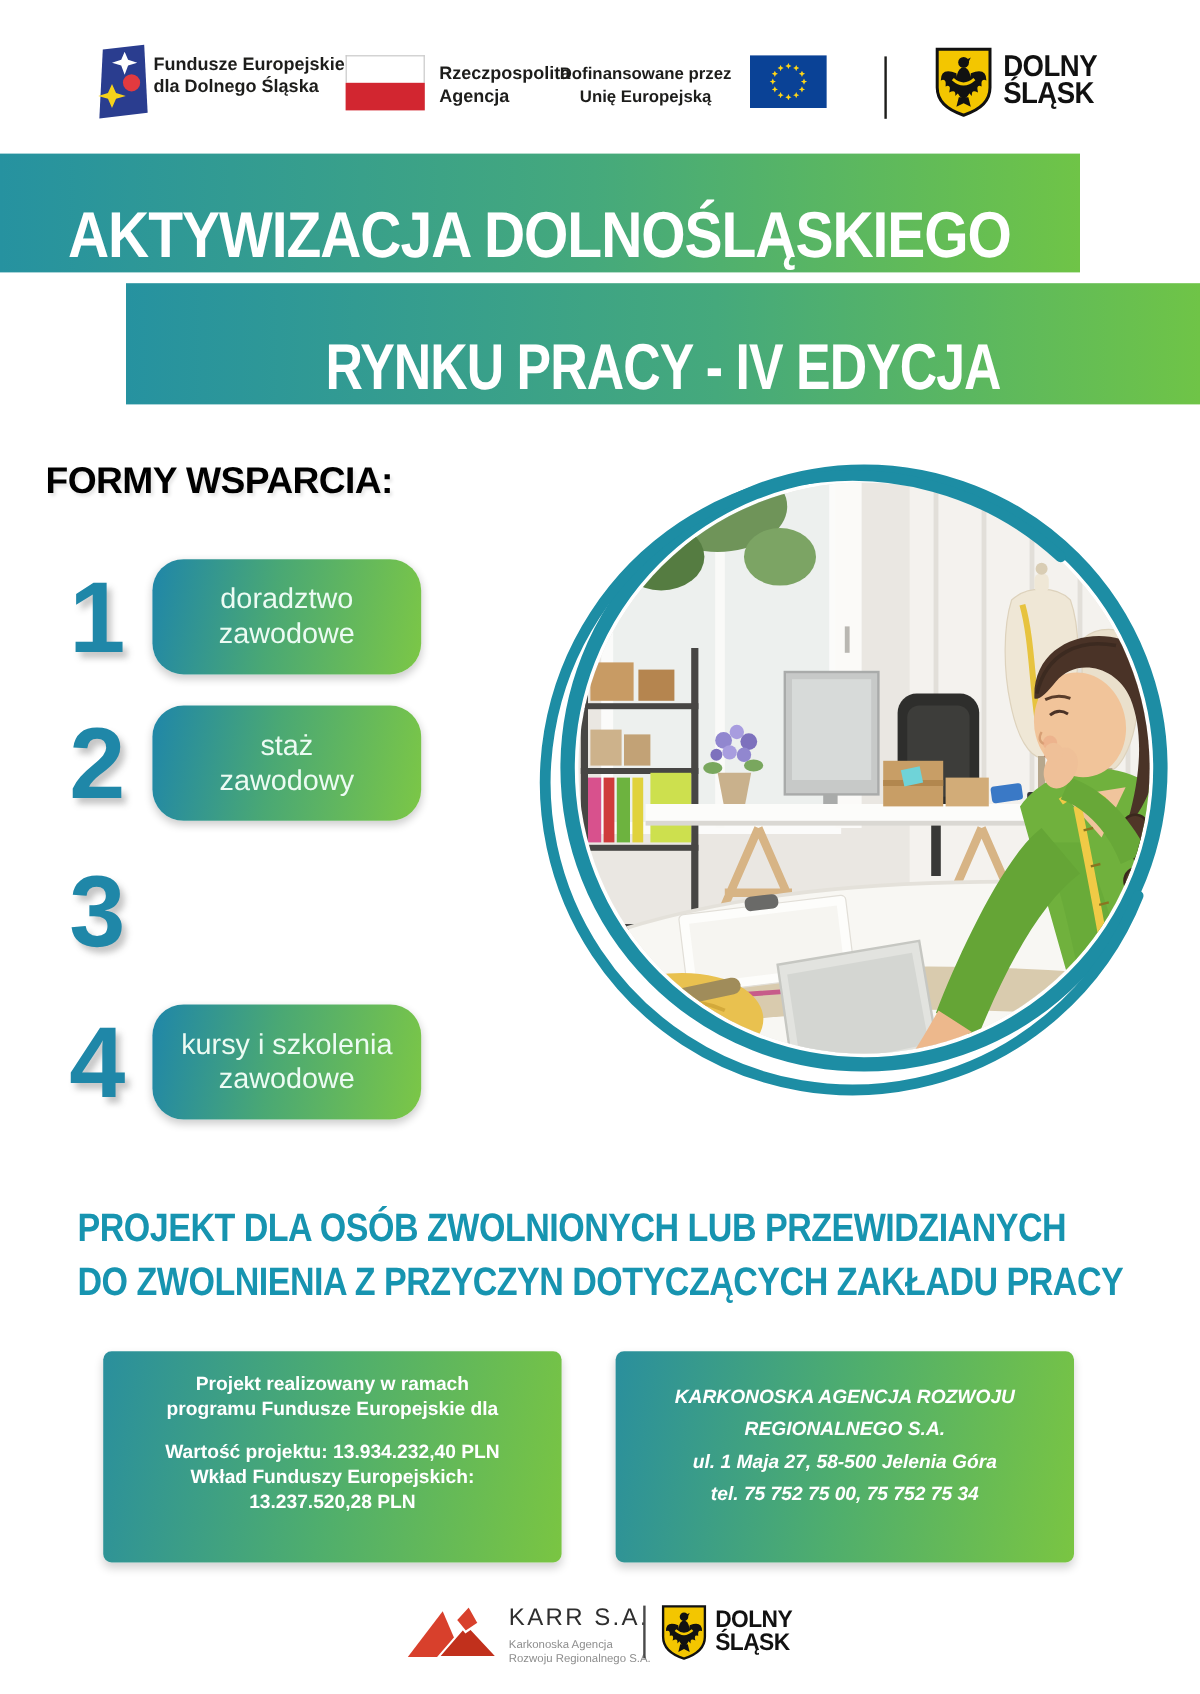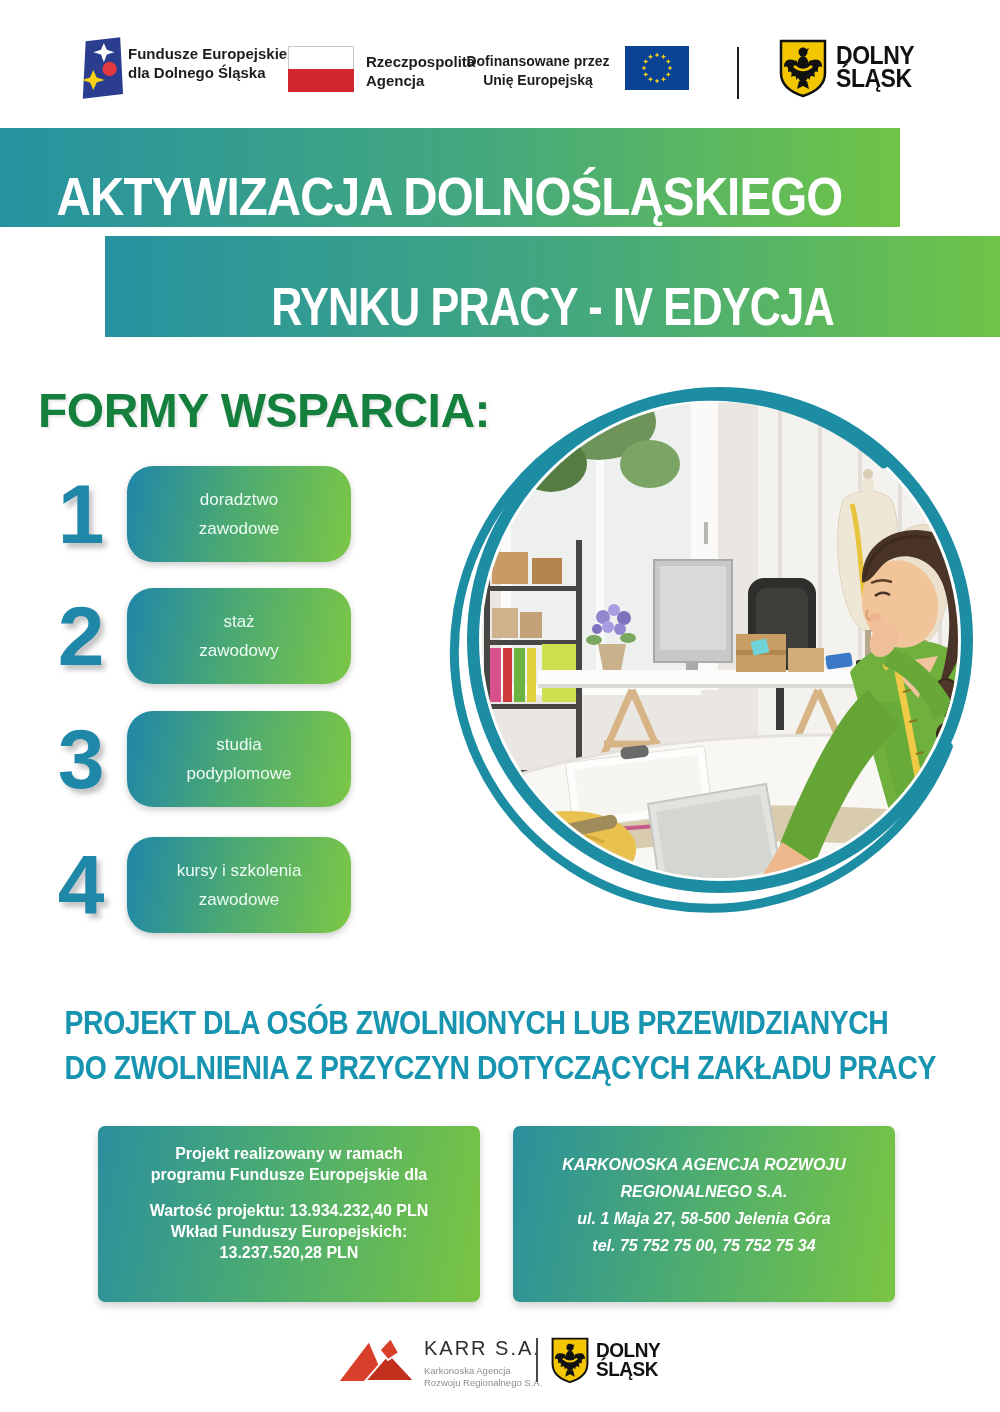--- a/index.html
+++ b/index.html
@@ -19,29 +19,29 @@
            transform:scaleX(.92);transform-origin:left center;}
 
   
   .banner{display:flex;align-items:flex-end;justify-content:center;
           background:linear-gradient(90deg,#2692a0 0%,#45a97c 55%,#6fc447 100%);}
   .banner span{color:#ffffff;font-weight:bold;white-space:nowrap;}
   .b1 span{font-size:54px;transform:scaleX(.88);letter-spacing:-1px;}
   .b2 span{font-size:54px;transform:scaleX(.80);letter-spacing:-1px;}
 
   
-  .support-heading{font-size:48px;font-weight:bold;color:#15803d;letter-spacing:-0.5px;
+  .support-heading{font-size:31px;font-weight:bold;color:#000000;letter-spacing:-0.5px;
                    text-shadow:2px 2px 3px rgba(0,0,0,.10);}
   .item{display:flex;align-items:center;height:96px;}
   .item .num{width:92px;text-align:center;font-size:84px;font-weight:bold;color:#1f87a8;line-height:96px;
              text-shadow:4px 5px 5px rgba(90,90,90,.35);}
   .pill{width:224px;height:96px;border-radius:26px;display:flex;flex-direction:column;align-items:center;
         justify-content:center;background:linear-gradient(100deg,#1f86a9 0%,#4aa874 45%,#7cc746 100%);
         box-shadow:0 3px 7px rgba(0,0,0,.20);}
-  .pill div{color:#ecfbf3;font-size:17px;line-height:29px;text-align:right;}
+  .pill div{color:#ecfbf3;font-size:24px;line-height:29px;text-align:right;}
 
   
   .statement{width:923px;text-align:center;}
   .statement div{font-size:33px;font-weight:bold;color:#1794b0;line-height:45px;white-space:nowrap;
                  transform:scaleX(.86);transform-origin:center;letter-spacing:-0.5px;}
 
   
   .info-box{width:382px;height:176px;border-radius:7px;text-align:center;color:#ffffff;font-weight:bold;
             background:linear-gradient(100deg,#2a8f9d 0%,#4fae6d 50%,#7ac542 100%);
             box-shadow:0 4px 8px rgba(0,0,0,.18);box-sizing:border-box;}
@@ -150,24 +150,20 @@
   </div>
   <div class="abs item" style="left:35px;top:588px;">
     <div class="num">2</div>
     <div class="pill">
       <div>staż</div>
       <div>zawodowy</div>
     </div>
   </div>
   <div class="abs item" style="left:35px;top:711px;">
     <div class="num">3</div>
-    <div class="pill">
-      <div>studia</div>
-      <div>podyplomowe</div>
-    </div>
   </div>
   <div class="abs item" style="left:35px;top:837px;">
     <div class="num">4</div>
     <div class="pill">
       <div>kursy i szkolenia</div>
       <div>zawodowe</div>
     </div>
   </div>
 
   <div class="abs" style="left:448px;top:372px;width:546px;height:546px;">
@@ -317,21 +313,21 @@
       <circle cx="272" cy="268" r="247" fill="none" stroke="#1d8da4" stroke-width="12"></circle>
       <circle cx="260" cy="278" r="256" fill="none" stroke="#1d8da4" stroke-width="9" stroke-linecap="round" stroke-dasharray="1300 310" stroke-dashoffset="-150" transform="rotate(-12 272 268)"></circle>
     </svg>
   </div>
 
   <div class="abs statement" style="left:0;top:1000px;">
     <div>PROJEKT DLA OSÓB ZWOLNIONYCH LUB PRZEWIDZIANYCH</div>
     <div>DO ZWOLNIENIA Z PRZYCZYN DOTYCZĄCYCH ZAKŁADU PRACY</div>
   </div>
 
-  <div class="abs info-box l" style="left:98px;top:1126px;">
+  <div class="abs info-box l" style="left:86px;top:1126px;">
     <div>Projekt realizowany w ramach</div>
     <div>programu Fundusze Europejskie dla</div>
     <div class="gap"></div>
     <div>Wartość projektu: 13.934.232,40 PLN</div>
     <div>Wkład Funduszy Europejskich:</div>
     <div>13.237.520,28 PLN</div>
   </div>
 
   <div class="abs info-box r" style="left:513px;top:1126px;">
     <div>KARKONOSKA AGENCJA ROZWOJU</div>

